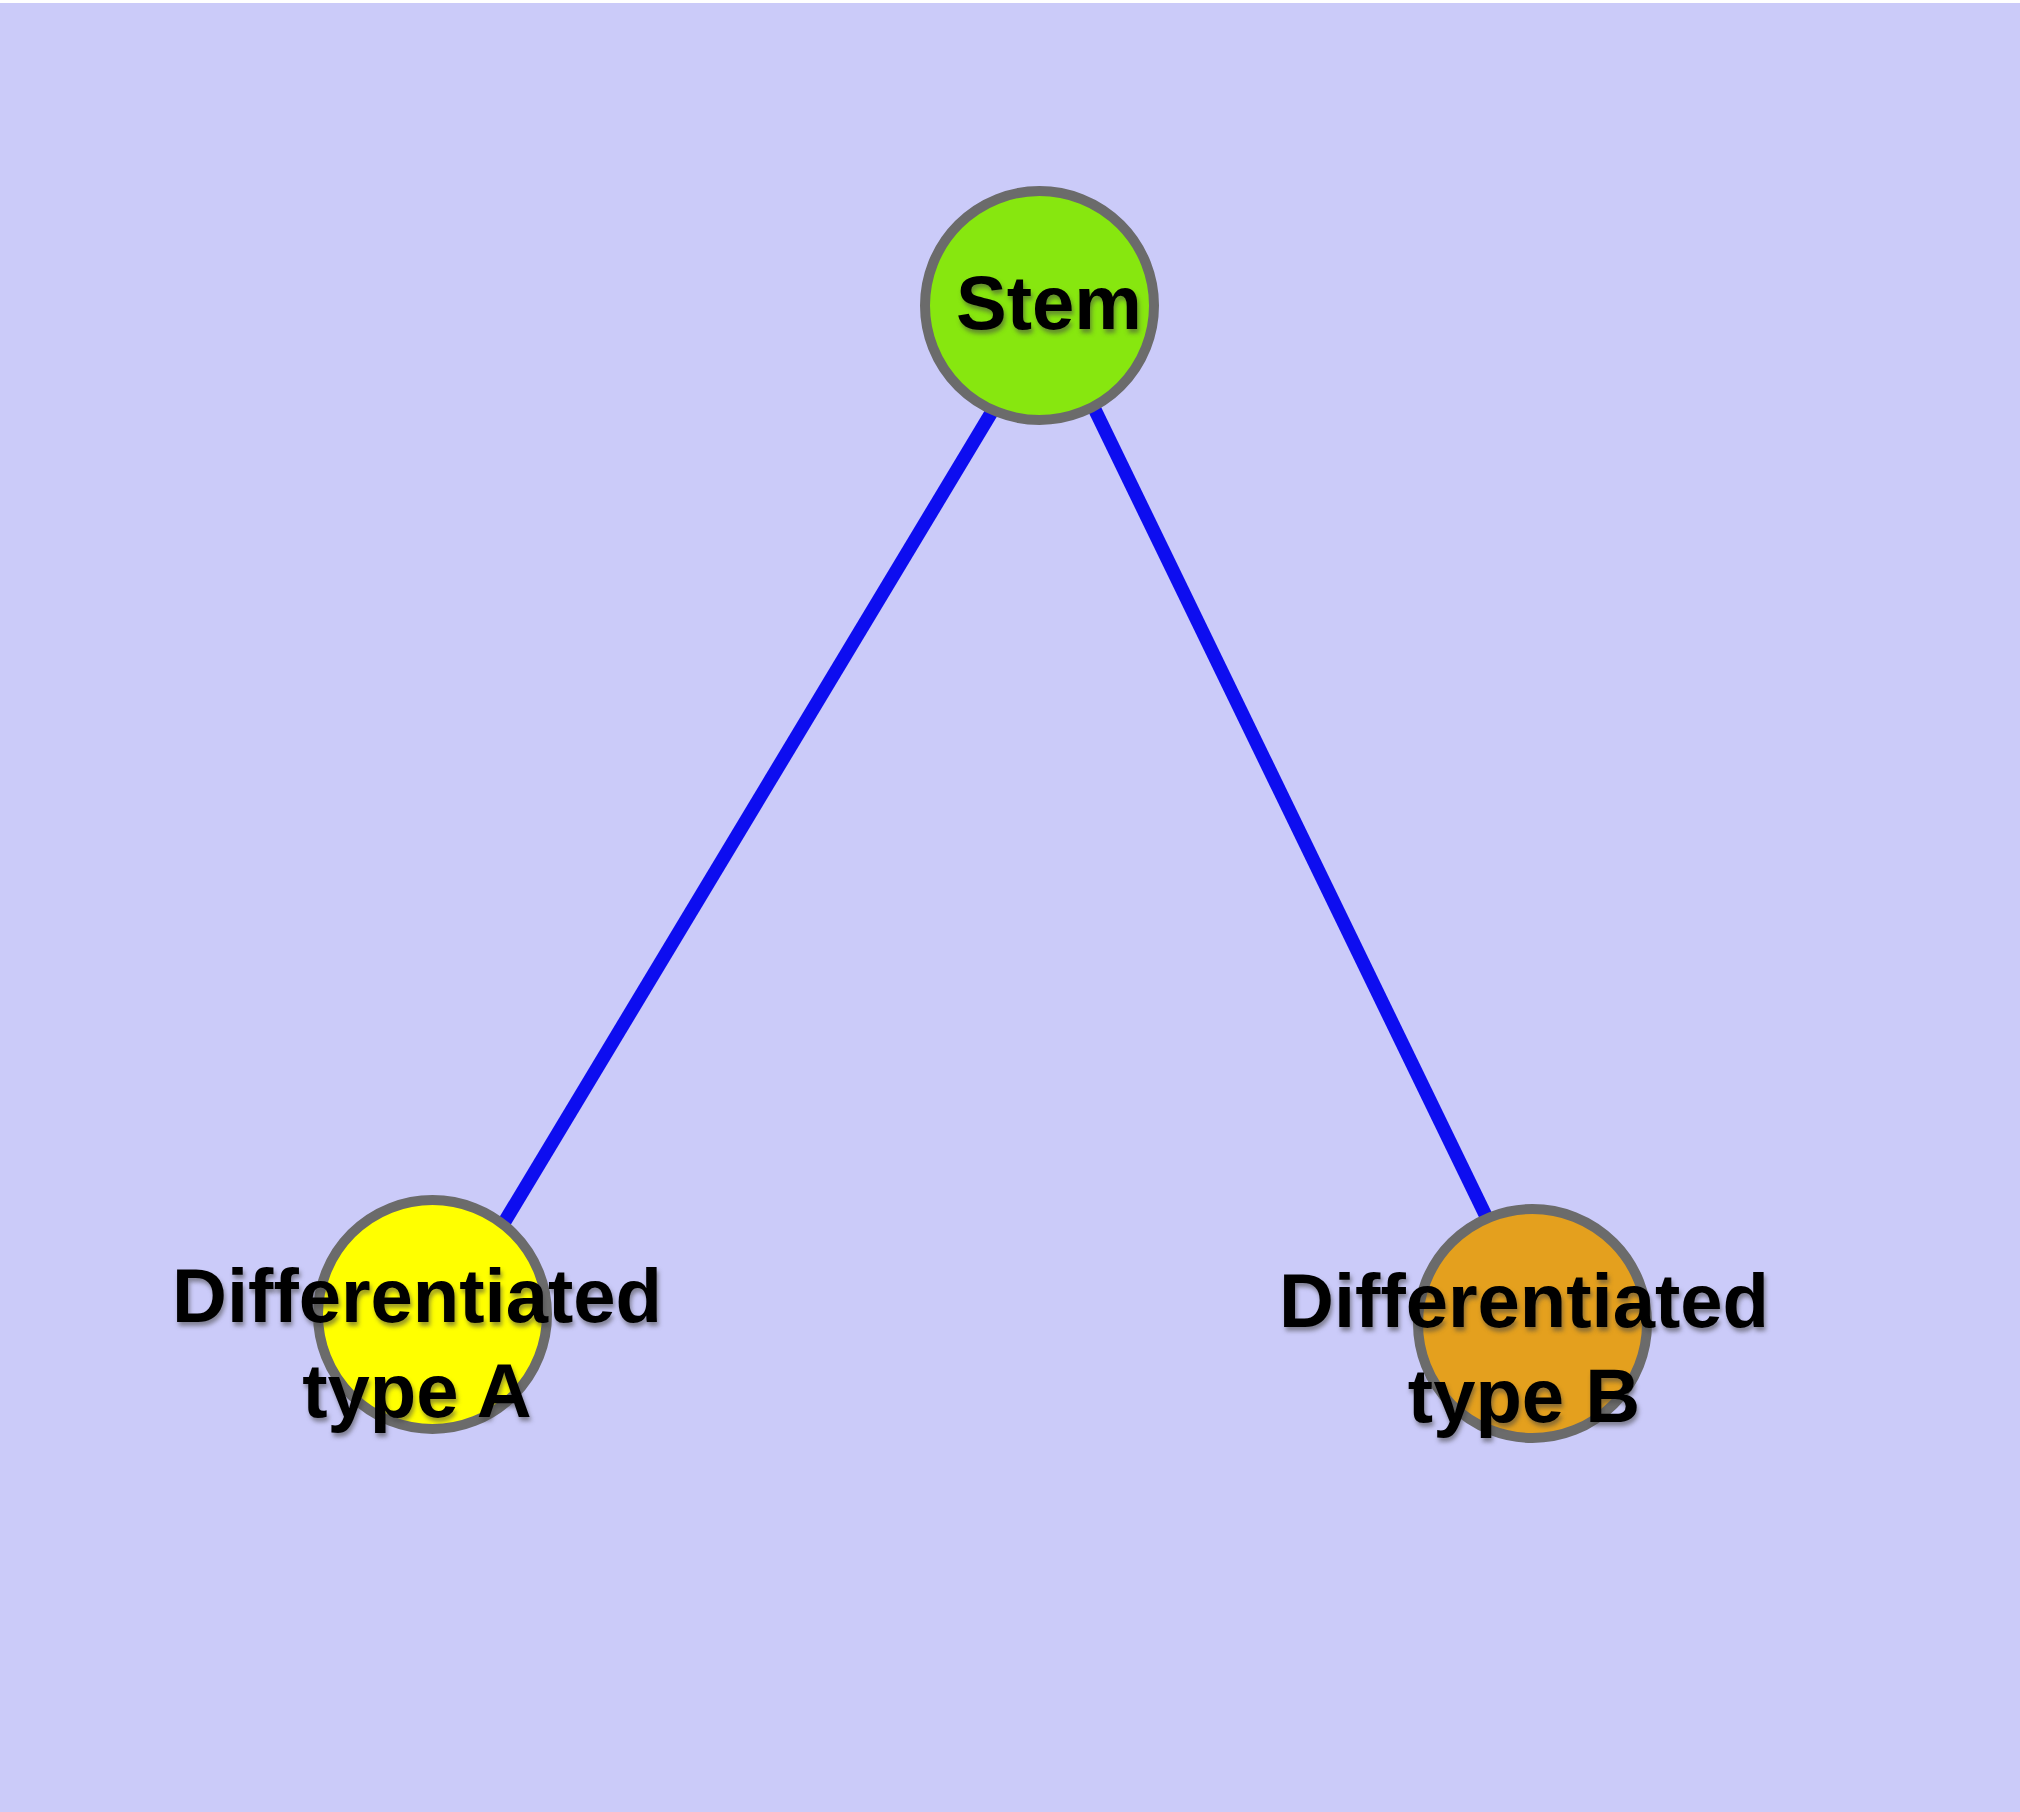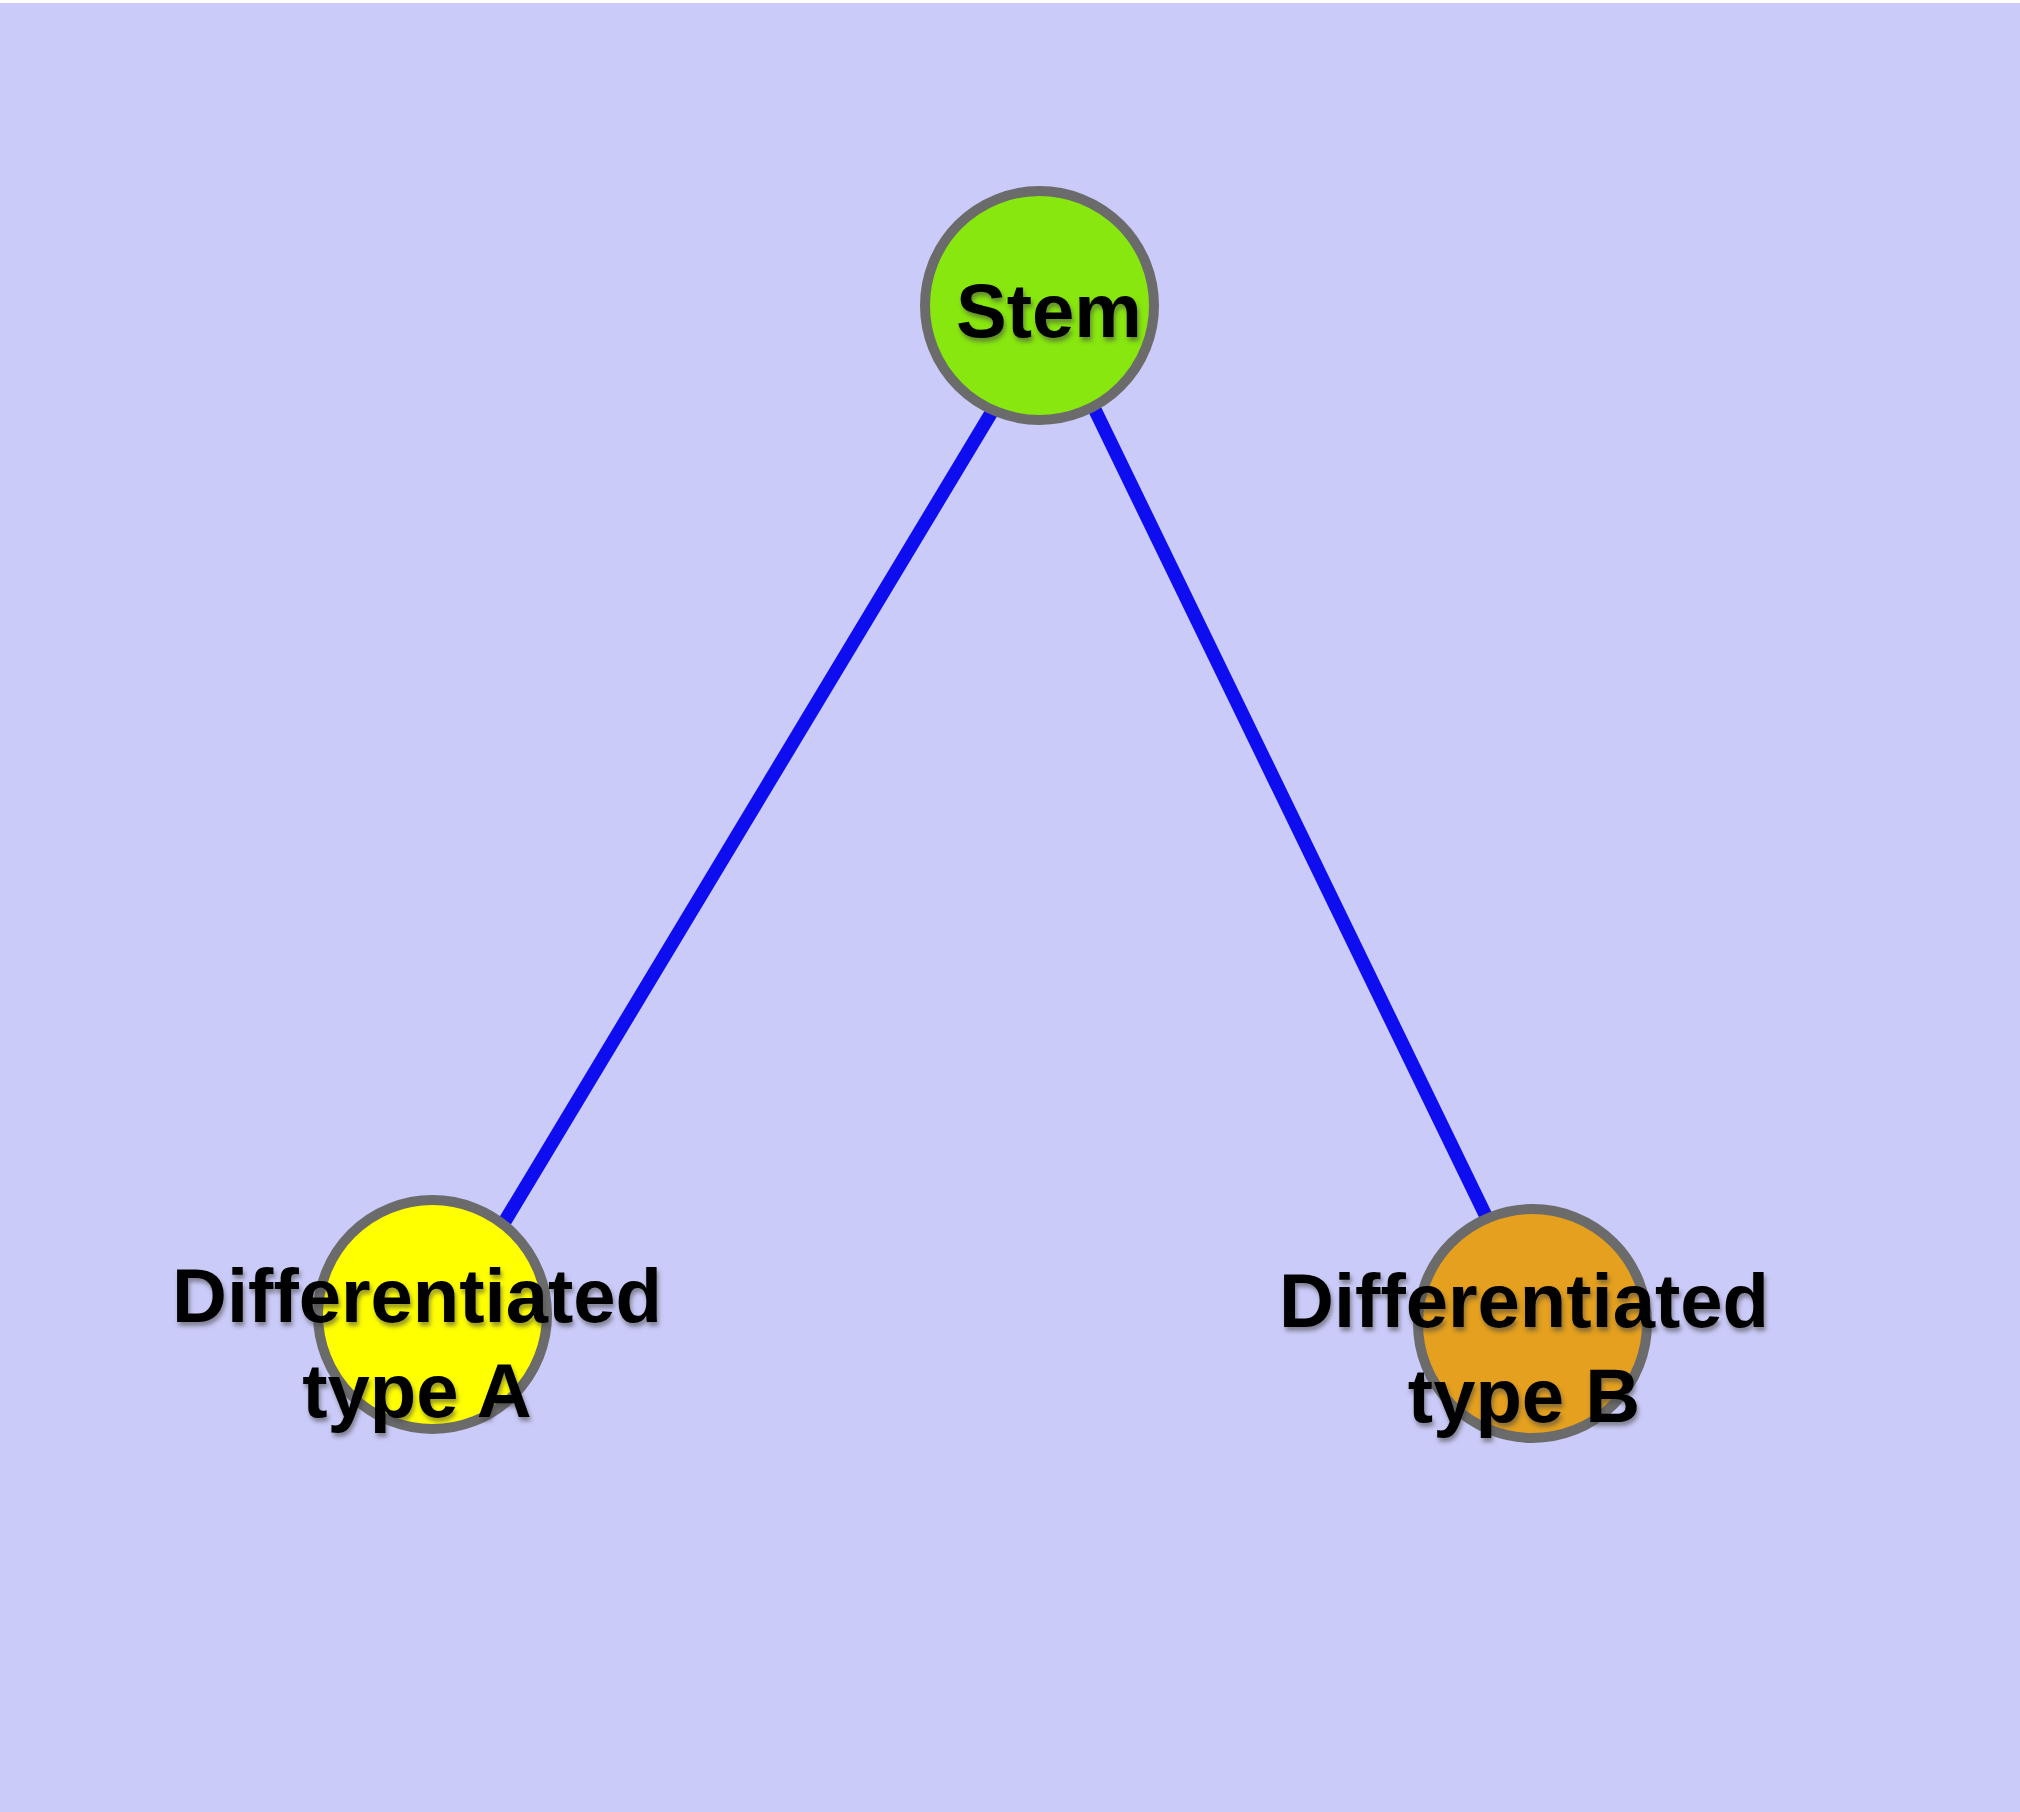--- a/index.html
+++ b/index.html
@@ -53,21 +53,21 @@
     z-index: 3;
     color: var(--label);
     font-size: 76px;
     font-weight: bold;
     line-height: 95px;
     text-align: center;
     white-space: pre-line;
     text-shadow: 1.7px 4.2px 4.2px rgba(70, 70, 70, 0.55);
     pointer-events: none;
   }
-  .label-stem   { left: 1049px; top: 310px;  }
+  .label-stem   { left: 1049px; top: 302px;  }
   .label-type-a { left: 417px;  top: 1343px; }
   .label-type-b { left: 1524px; top: 1348px; }
 </style>
 </head>
 <body>
 
 <div class="canvas">
 
   <div class="top-strip"></div>
 

